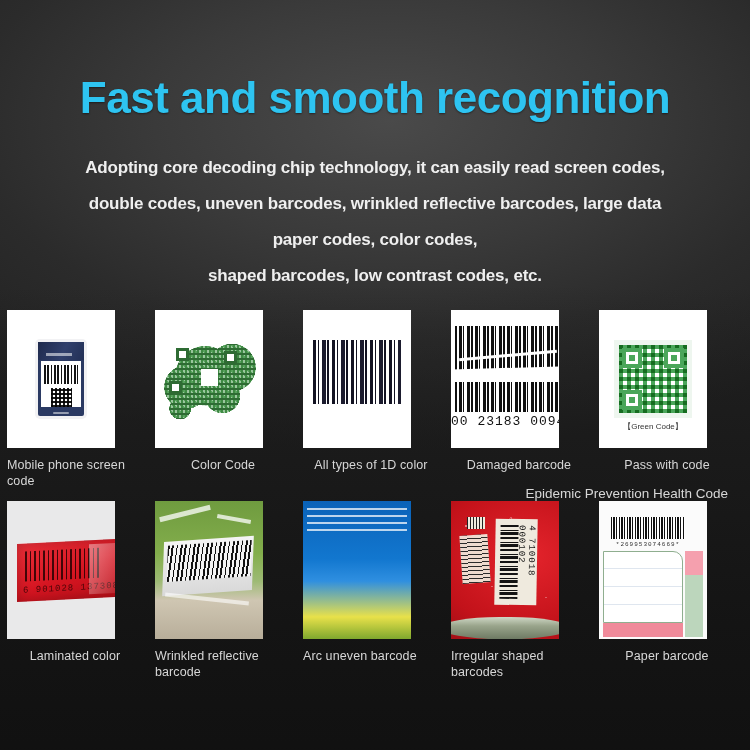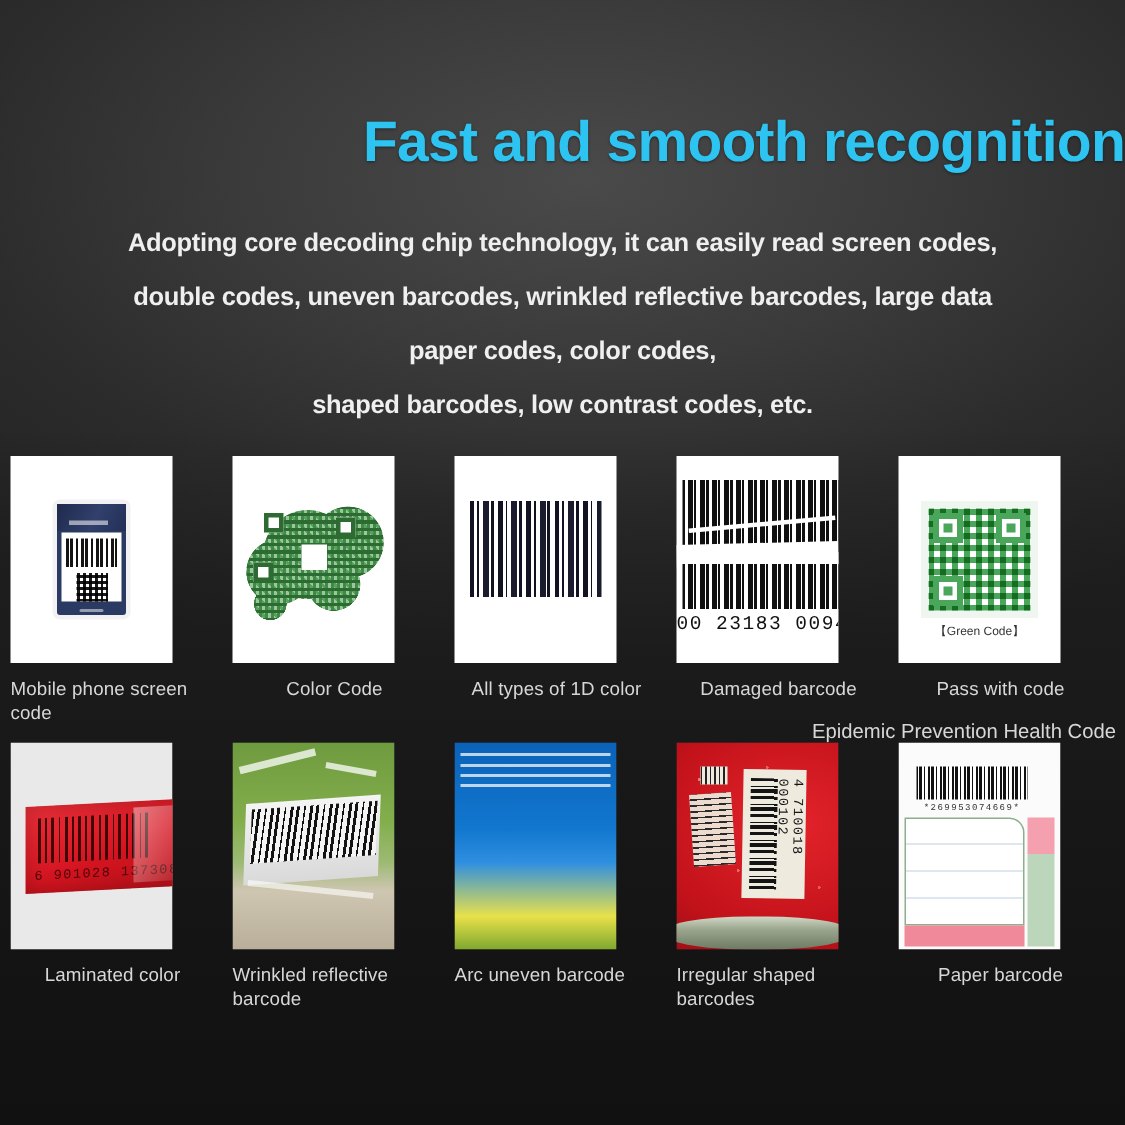--- a/index.html
+++ b/index.html
@@ -33,23 +33,23 @@
         rgba(20,20,20,0.00) 38%,
         rgba(20,20,20,0.55) 62%,
         rgba(18,18,18,0.88) 84%,
         rgba(16,16,16,0.95) 100%);
   }
 
   #content { position: relative; z-index: 3; }
 
   
   .headline {
-    text-align: right;
+    text-align: center;
     color: #2ec4f1;
-    font-size: 38px;
+    font-size: 44px;
     font-weight: 700;
     letter-spacing: -0.5px;
     padding-top: 76px;
     line-height: 1;
     text-shadow: 0 1px 2px rgba(0,0,0,0.45);
   }
 
   .subcopy {
     margin-top: 30px;
     text-align: center;
@@ -88,21 +88,21 @@
     color: #d7d7d7;
     font-size: 12.5px;
     line-height: 16px;
     font-weight: 400;
     letter-spacing: 0.1px;
   }
   .caption.ctr { text-align: center; }
 
   .banner-line {
     position: absolute;
-    right: 6px;
+    right: 22px;
     top: 176px;
     color: #d7d7d7;
     font-size: 13.5px;
     line-height: 16px;
     white-space: nowrap;
   }
 
   
   .phone {
     position: absolute;

